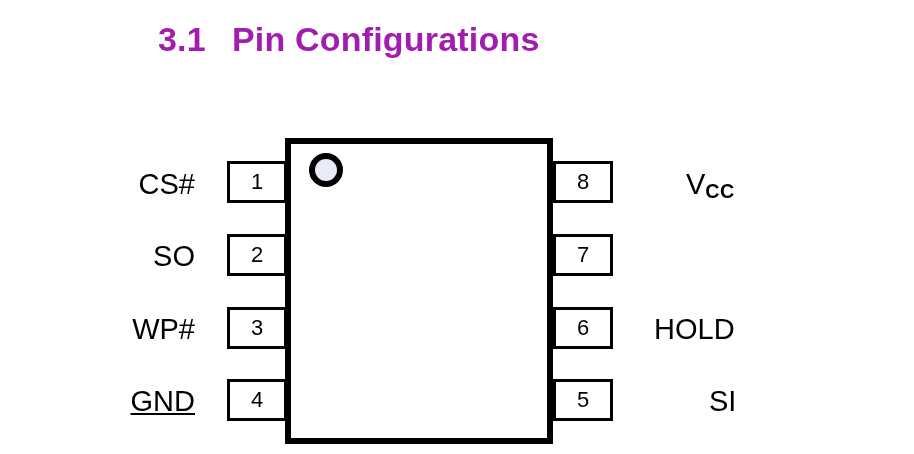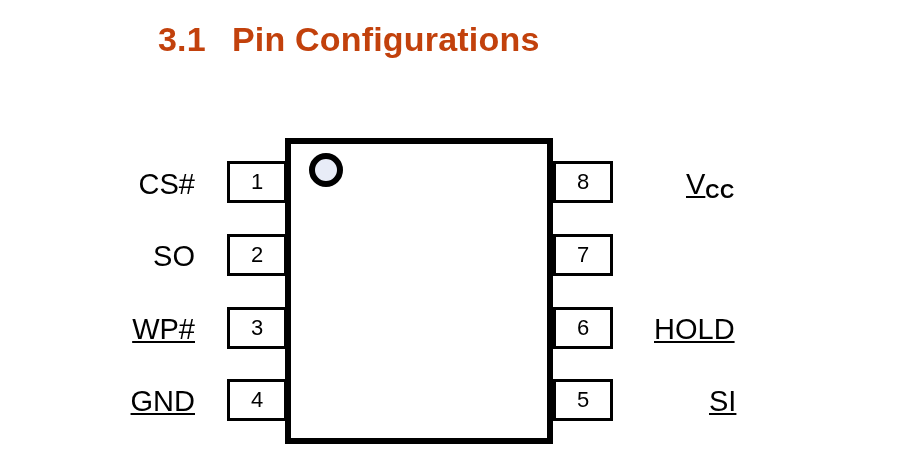--- a/index.html
+++ b/index.html
@@ -18,21 +18,21 @@
 
   
   #section-title {
     position: absolute;
     left: 158px;
     top: 20px;
     font-size: 34px;
     font-weight: bold;
     letter-spacing: 0.2px;
     white-space: pre;
-    color: #c2410c;
+    color: #a21caf;
     text-align: right;
   }
   #section-title .num { margin-right: 26px; }
 
   
   #pin-diagram {
     position: absolute;
     left: 0;
     top: 0;
     width: 914px;
@@ -92,21 +92,20 @@
     line-height: 1;
     white-space: nowrap;
     color: #000000;
   }
   .pin-label.left {
     right: 719px;           
     text-align: right;
   }
   .pin-label.right {
     text-align: left;
-    text-decoration: underline;
   }
   .pin-label sub {
     font-size: 0.68em;
     font-weight: bold;
     vertical-align: baseline;
     position: relative;
     top: 0.22em;
     letter-spacing: 0.5px;
   }
 </style>
@@ -124,21 +123,21 @@
   <div class="pin-label left" style="top:149px;">CS#</div>
   <div class="pin-box left" style="top:140px;">
       <span>1</span>
     </div>
 
   <div class="pin-label left" style="top:221px;">SO</div>
   <div class="pin-box left" style="top:213px;">
       <span>2</span>
     </div>
 
-  <div class="pin-label left" style="top:294px;text-decoration:underline;">WP#</div>
+  <div class="pin-label left" style="top:294px;">WP#</div>
   <div class="pin-box left" style="top:286px;">
       <span>3</span>
     </div>
 
   <div class="pin-label left" style="top:366px;text-decoration:underline;">GND</div>
   <div class="pin-box left" style="top:358px;">
       <span>4</span>
     </div>
 
   <div class="pin-box right" style="top:140px;">

